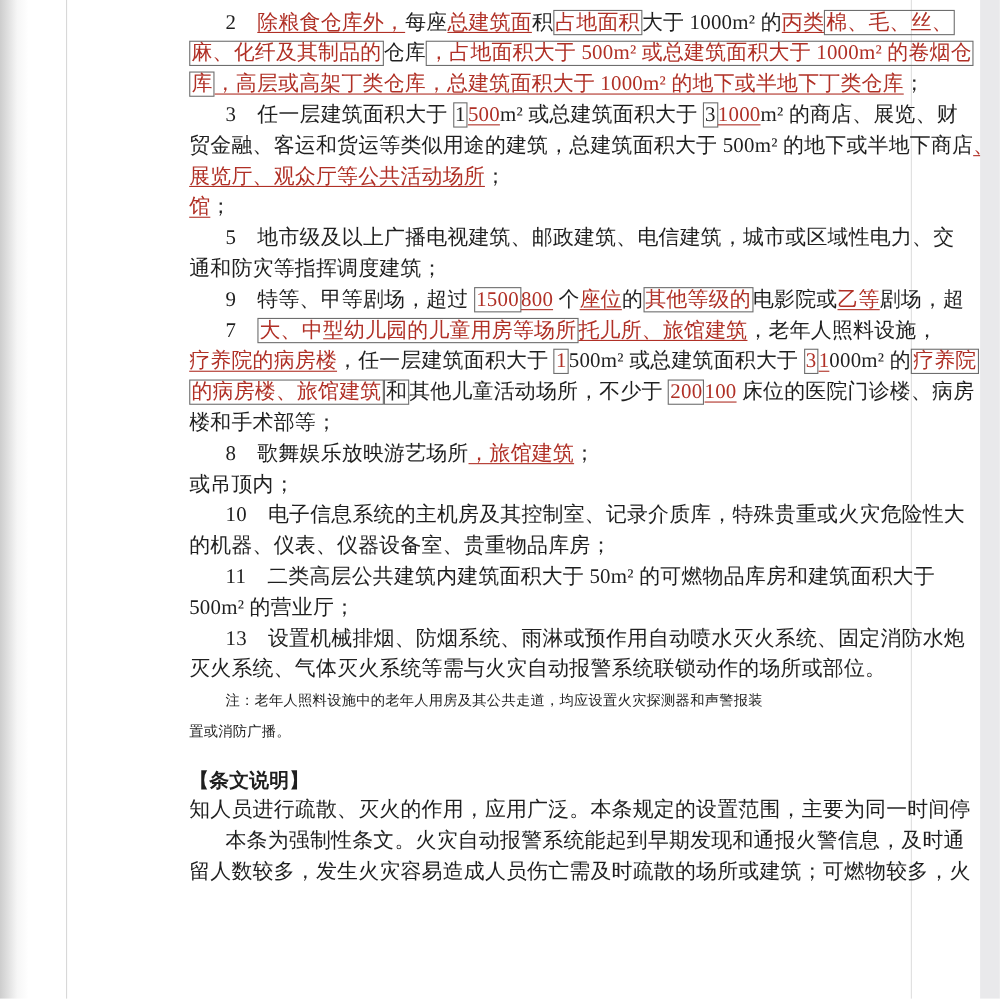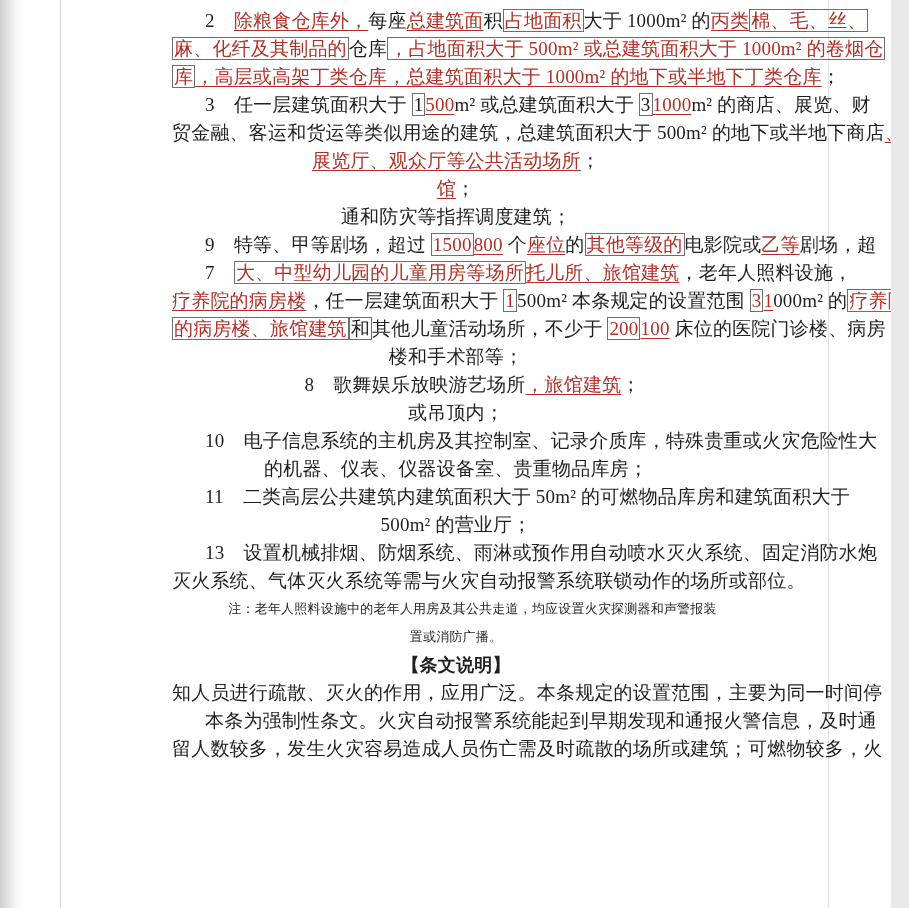--- a/index.html
+++ b/index.html
@@ -25,24 +25,24 @@
     position:absolute;left:828px;top:0;width:1px;height:908px;background:#dedede;
   }
   .gutter{
     position:absolute;left:891px;top:0;width:18px;height:908px;background:#e9e9eb;
   }
   .doc{
     position:absolute;left:172px;top:7px;width:568px;
     font-size:19px;line-height:28px;color:var(--ink);
     letter-spacing:0.2px;
   }
-  .line{white-space:nowrap;text-align:center;}
+  .line{white-space:nowrap;}
   .line.indent{padding-left:33px;}
   .line.small{font-size:13px;}
-  .line.bold{font-weight:bold;font-family:"Liberation Sans","DejaVu Sans",sans-serif;font-size:18px;}
+  .line.bold{font-weight:bold;font-family:"Liberation Sans","DejaVu Sans",sans-serif;font-size:18px;margin-top:16px;}
   .run-k{color:var(--ink);}
   .run-r{color:var(--red);}
   .run-ru{color:var(--red);text-decoration:underline;text-underline-offset:3px;text-decoration-thickness:1px;}
   .run-rb{color:var(--red);border:1px solid var(--box);padding:0 1px;}
   .run-kb{color:var(--ink);border:1px solid var(--box);padding:0 1px;}
 </style>
 </head>
 <body>
 
 <div class="left-shade"></div>
@@ -50,24 +50,25 @@
 <div class="page-edge-right"></div>
 
 <div class="doc">
     <div class="line indent"><span class="run-k">2　</span><span class="run-ru">除粮食仓库外，</span><span class="run-k">每座</span><span class="run-ru">总建筑面</span><span class="run-k">积</span><span class="run-rb">占地面积</span><span class="run-k">大于 1000m² 的</span><span class="run-ru">丙类</span><span class="run-rb">棉、毛、丝、</span></div>
     <div class="line"><span class="run-rb">麻、化纤及其制品的</span><span class="run-k">仓库</span><span class="run-rb">，占地面积大于 500m² 或总建筑面积大于 1000m² 的卷烟仓</span></div>
     <div class="line"><span class="run-rb">库</span><span class="run-ru">，高层或高架丁类仓库，总建筑面积大于 1000m² 的地下或半地下丁类仓库</span><span class="run-k">；</span></div>
     <div class="line indent"><span class="run-k">3　任一层建筑面积大于 </span><span class="run-kb">1</span><span class="run-ru">500</span><span class="run-k">m² 或总建筑面积大于 </span><span class="run-kb">3</span><span class="run-ru">1000</span><span class="run-k">m² 的商店、展览、财</span></div>
     <div class="line"><span class="run-k">贸金融、客运和货运等类似用途的建筑，总建筑面积大于 500m² 的地下或半地下商店</span><span class="run-ru">、</span></div>
     <div class="line"><span class="run-ru">展览厅、观众厅等公共活动场所</span><span class="run-k">；</span></div>
     <div class="line"><span class="run-ru">馆</span><span class="run-k">；</span></div>
+    <div class="line indent"><span class="run-k">5　地市级及以上广播电视建筑、邮政建筑、电信建筑，城市或区域性电力、交</span></div>
     <div class="line"><span class="run-k">通和防灾等指挥调度建筑；</span></div>
     <div class="line indent"><span class="run-k">9　特等、甲等剧场，超过 </span><span class="run-rb">1500</span><span class="run-ru">800</span><span class="run-k"> 个</span><span class="run-ru">座位</span><span class="run-k">的</span><span class="run-rb">其他等级的</span><span class="run-k">电影院或</span><span class="run-ru">乙等</span><span class="run-k">剧场，超</span></div>
     <div class="line indent"><span class="run-k">7　</span><span class="run-rb">大、中型幼儿园的儿童用房等场所</span><span class="run-ru">托儿所、旅馆建筑</span><span class="run-k">，老年人照料设施，</span></div>
-    <div class="line"><span class="run-ru">疗养院的病房楼</span><span class="run-k">，任一层建筑面积大于 </span><span class="run-rb">1</span><span class="run-k">500m² 本条规定的设置范围 </span><span class="run-rb">3</span><span class="run-ru">1</span><span class="run-k">000m² 的</span><span class="run-rb">疗养院</span></div>
+    <div class="line"><span class="run-ru">疗养院的病房楼</span><span class="run-k">，任一层建筑面积大于 </span><span class="run-rb">1</span><span class="run-k">500m² 或总建筑面积大于 </span><span class="run-rb">3</span><span class="run-ru">1</span><span class="run-k">000m² 的</span><span class="run-rb">疗养院</span></div>
     <div class="line"><span class="run-rb">的病房楼、旅馆建筑</span><span class="run-kb">和</span><span class="run-k">其他儿童活动场所，不少于 </span><span class="run-rb">200</span><span class="run-ru">100</span><span class="run-k"> 床位的医院门诊楼、病房</span></div>
     <div class="line"><span class="run-k">楼和手术部等；</span></div>
     <div class="line indent"><span class="run-k">8　歌舞娱乐放映游艺场所</span><span class="run-ru">，旅馆建筑</span><span class="run-k">；</span></div>
     <div class="line"><span class="run-k">或吊顶内；</span></div>
     <div class="line indent"><span class="run-k">10　电子信息系统的主机房及其控制室、记录介质库，特殊贵重或火灾危险性大</span></div>
     <div class="line"><span class="run-k">的机器、仪表、仪器设备室、贵重物品库房；</span></div>
     <div class="line indent"><span class="run-k">11　二类高层公共建筑内建筑面积大于 50m² 的可燃物品库房和建筑面积大于</span></div>
     <div class="line"><span class="run-k">500m² 的营业厅；</span></div>
     <div class="line indent"><span class="run-k">13　设置机械排烟、防烟系统、雨淋或预作用自动喷水灭火系统、固定消防水炮</span></div>
     <div class="line"><span class="run-k">灭火系统、气体灭火系统等需与火灾自动报警系统联锁动作的场所或部位。</span></div>

